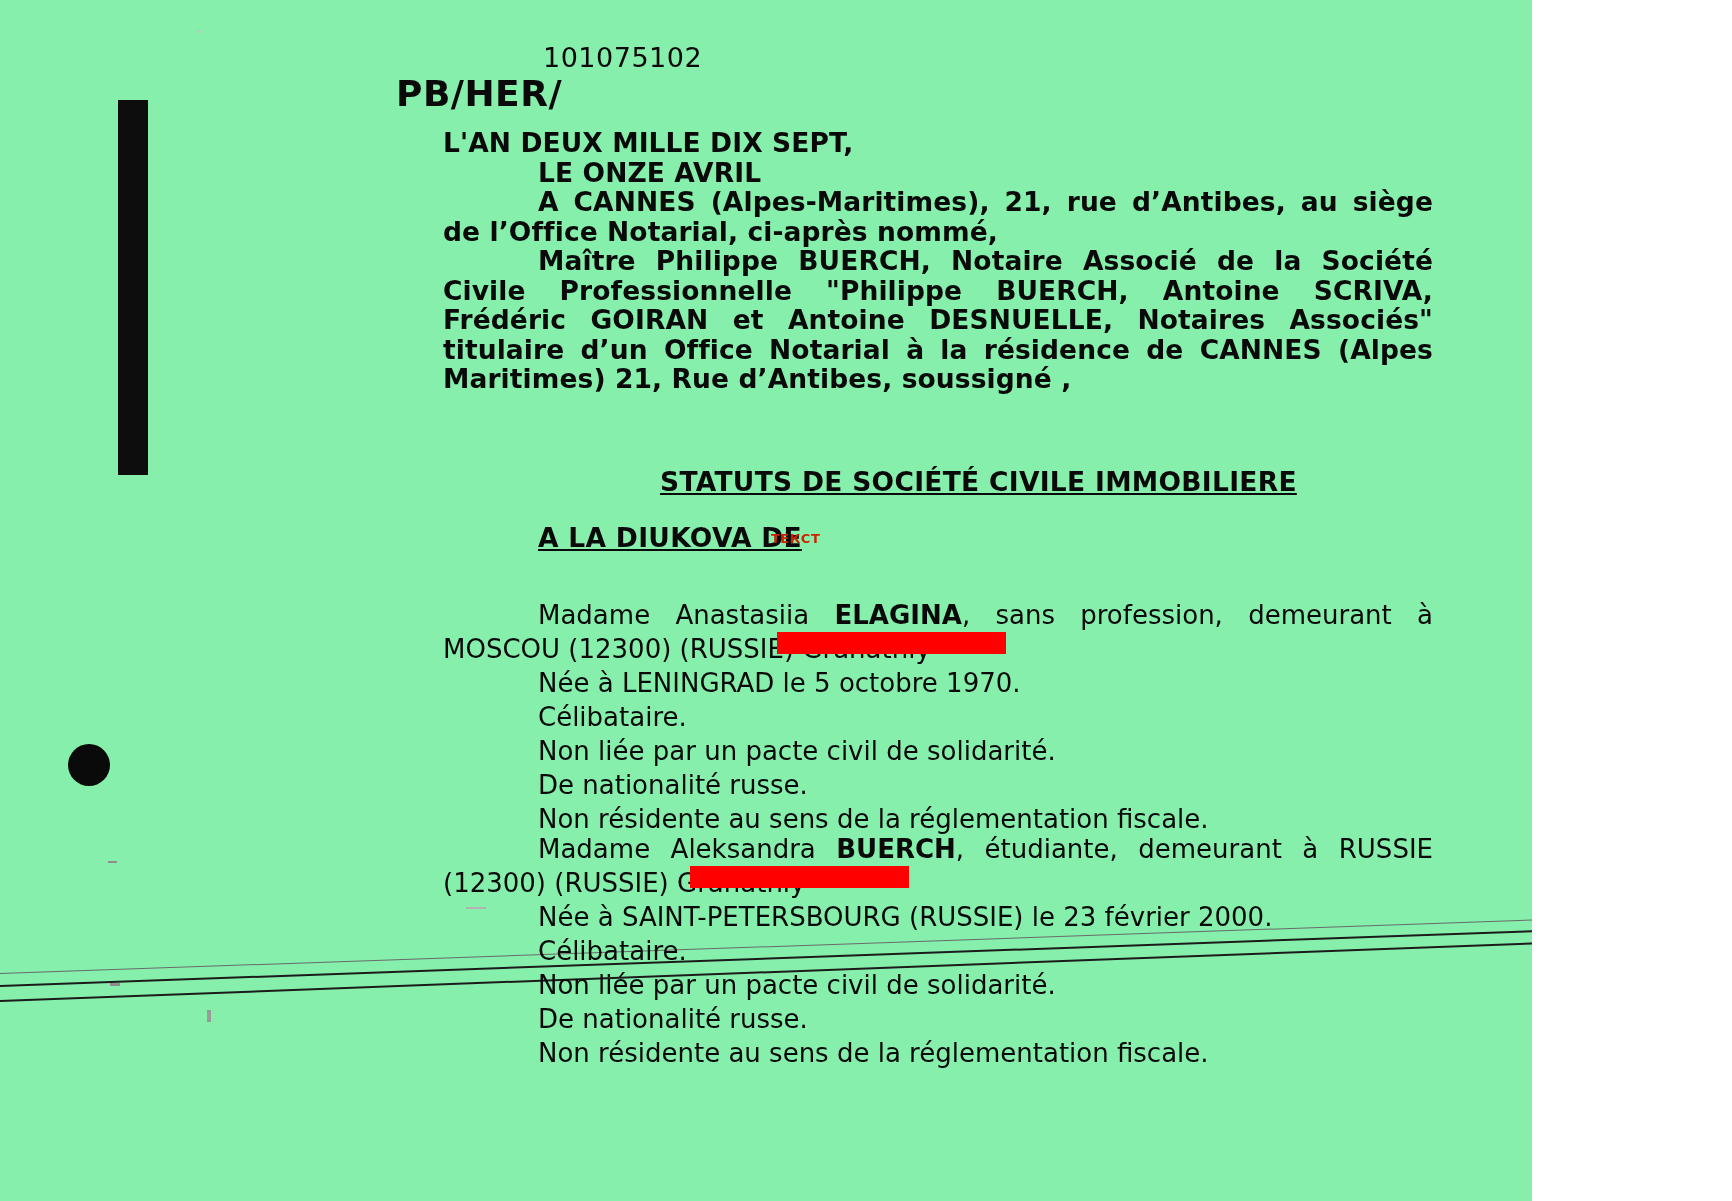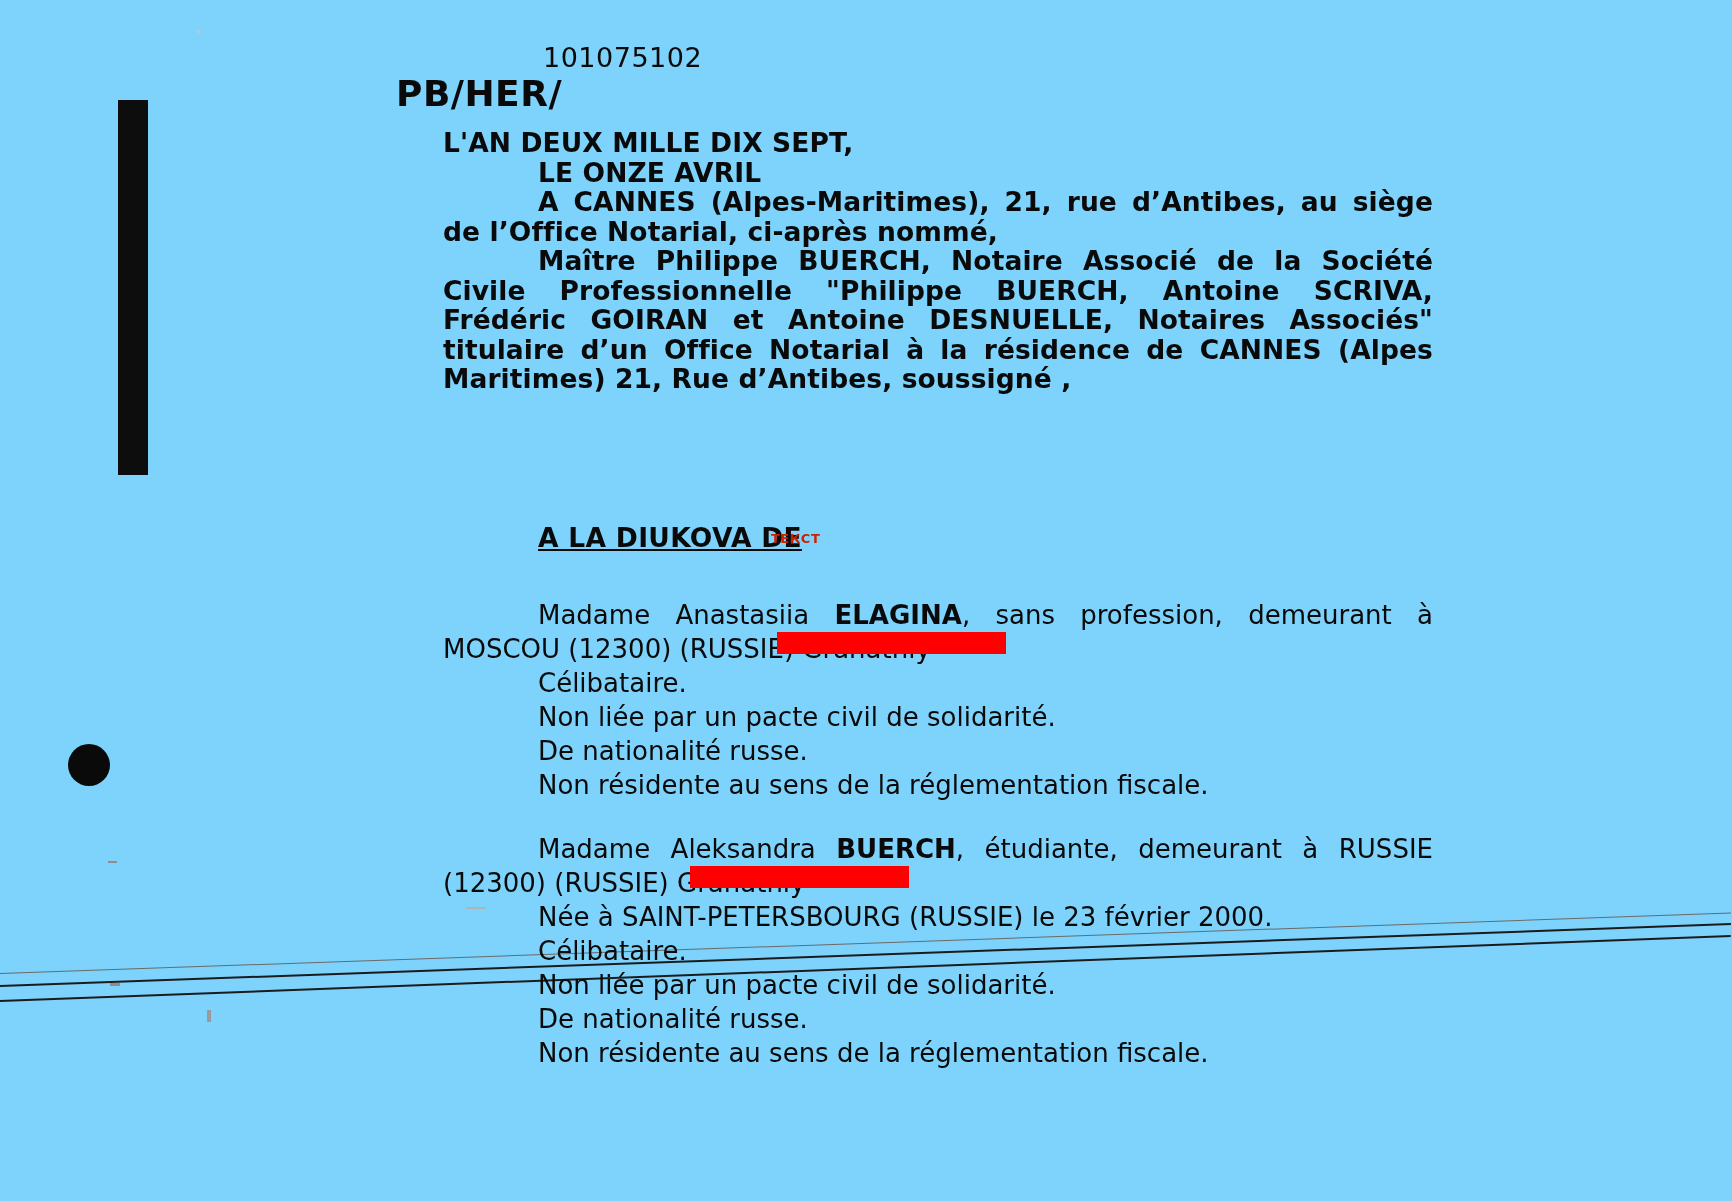--- a/index.html
+++ b/index.html
@@ -5,23 +5,23 @@
   html, body {
     margin: 0;
     padding: 0;
     background: #ffffff;
   }
   body {
     font-family: "DejaVu Sans", sans-serif;
   }
   #page {
     position: relative;
-    width: 1732px;
+    width: 1532px;
     height: 1201px;
-    background: #7dd3fc;
+    background: #86efac;
     overflow: hidden;
   }
 
   
   .scan-bar {
     position: absolute;
     left: 118px;
     top: 100px;
     width: 30px;
     height: 375px;
@@ -173,27 +173,29 @@
     <div class="initials">PB/HER/</div>
 
     <div class="block-bold opening">
       <span>L'AN DEUX MILLE DIX SEPT,</span><br>
       <span class="indent">LE ONZE AVRIL</span>
       <span class="indent2">A CANNES (Alpes-Maritimes), 21, rue d’Antibes, au siège de l’Office Notarial, ci-après nommé,</span>
       <span class="indent2">Maître Philippe BUERCH, Notaire Associé de la Société Civile Professionnelle "Philippe BUERCH, Antoine SCRIVA, Frédéric GOIRAN et Antoine DESNUELLE, Notaires Associés" titulaire d’un Office Notarial à la résidence de CANNES (Alpes Maritimes) 21, Rue d’Antibes, soussigné ,</span>
     </div>
 
 
+    <div class="title-statuts">STATUTS DE SOCIÉTÉ CIVILE IMMOBILIERE</div>
 
     <div class="title-requete">A LA DIUKOVA DE</div>
 
     <div class="stamp-text">ТЕКСТ</div>
 
     <div class="party party1">
       <p class="lead"><span>Madame Anastasiia </span><span class="surname">ELAGINA</span><span>, sans profession, demeurant à MOSCOU (12300) (RUSSIE) Granatniy</span></p>
+      <p class="sub">Née à LENINGRAD le 5 octobre 1970.</p>
       <p class="sub">Célibataire.</p>
       <p class="sub">Non liée par un pacte civil de solidarité.</p>
       <p class="sub">De nationalité russe.</p>
       <p class="sub">Non résidente au sens de la réglementation fiscale.</p>
     </div>
 
     <div class="party party2">
       <p class="lead"><span>Madame Aleksandra </span><span class="surname">BUERCH</span><span>, étudiante, demeurant à RUSSIE (12300) (RUSSIE) Granatniy</span></p>
       <p class="sub">Née à SAINT-PETERSBOURG (RUSSIE) le 23 février 2000.</p>
       <p class="sub">Célibataire.</p>

